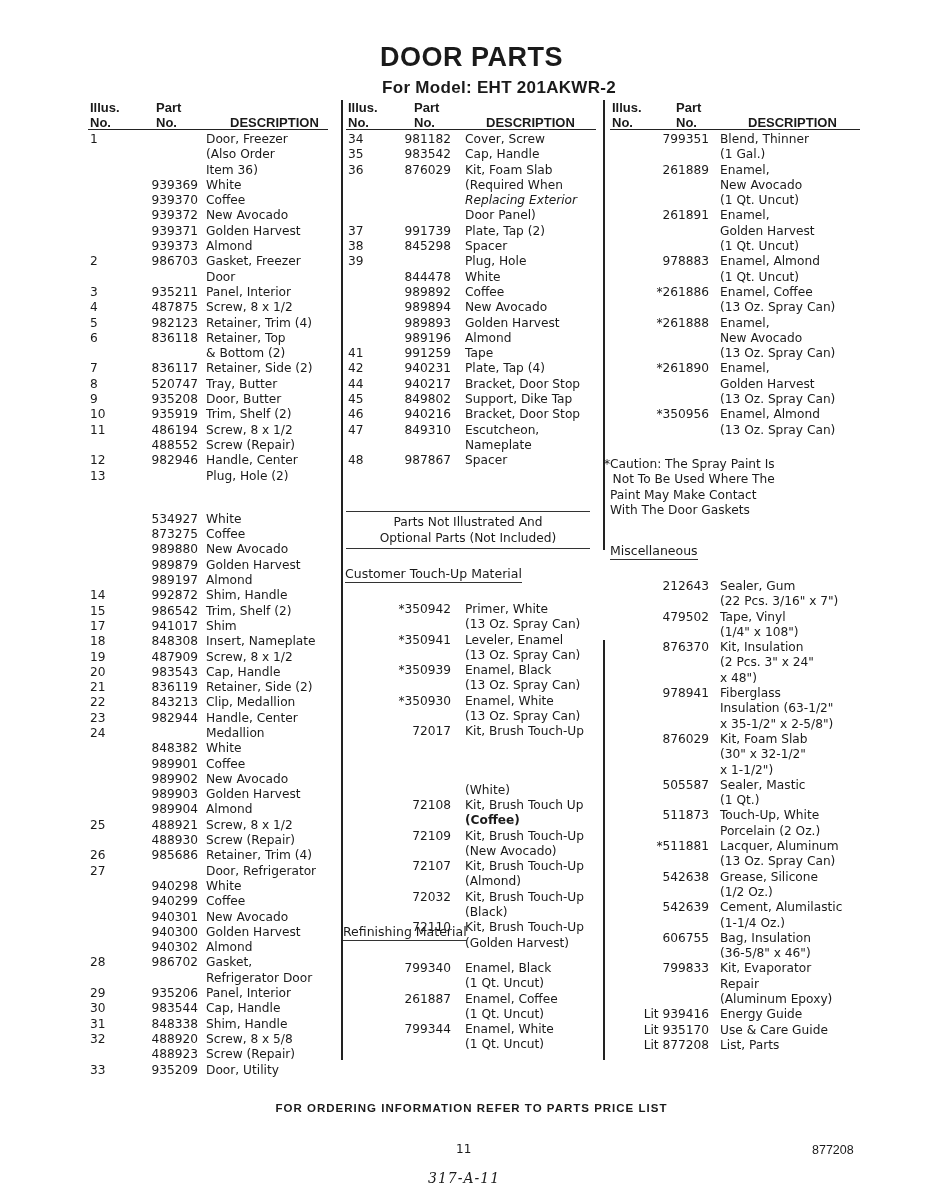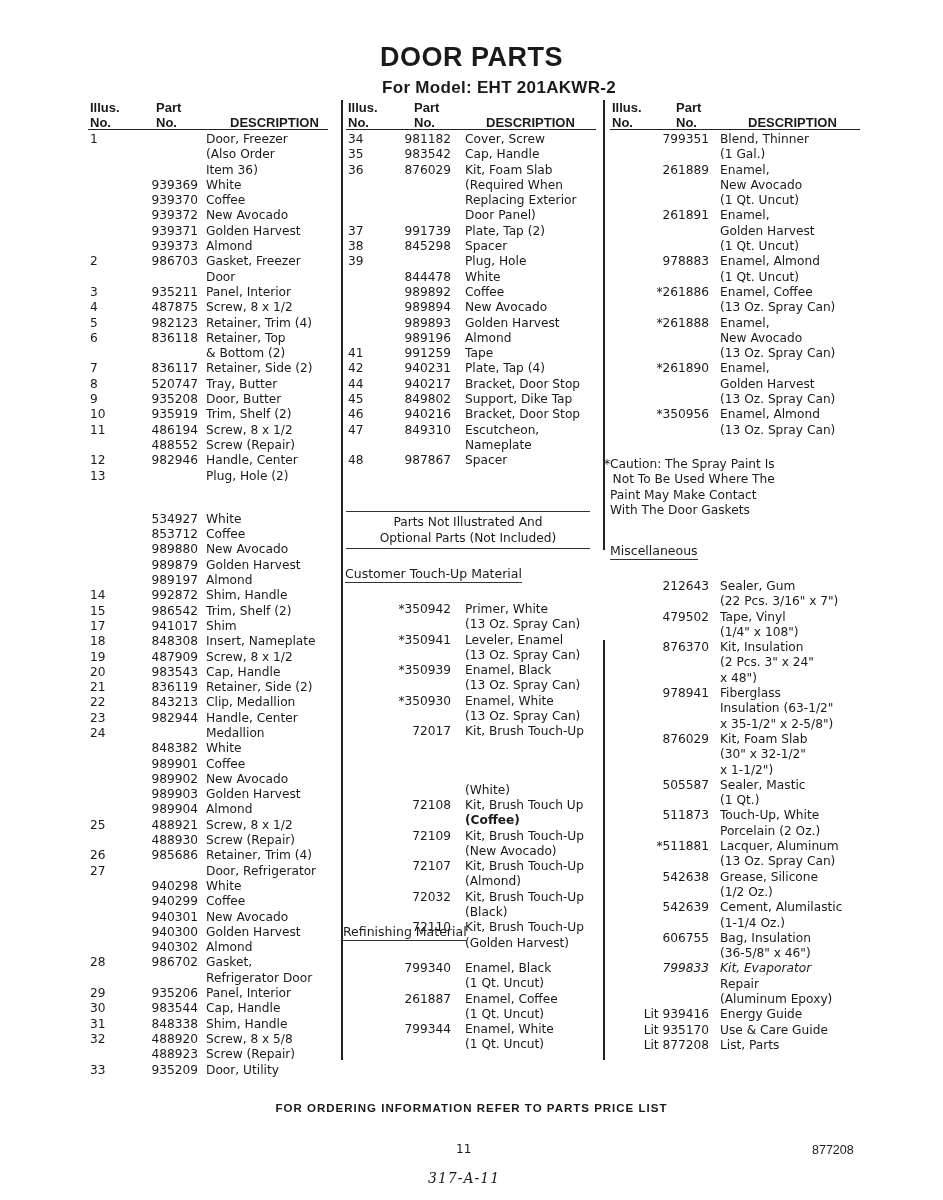--- a/index.html
+++ b/index.html
@@ -169,21 +169,21 @@
         <span class="part"></span>
         <span class="desc">Plug, Hole (2)</span>
       </div>
       <div class="row" style="height: 15.3px; margin-top: 28px;">
         <span class="illus"></span>
         <span class="part">534927</span>
         <span class="desc">White</span>
       </div>
       <div class="row" style="height: 15.3px;">
         <span class="illus"></span>
-        <span class="part">853712</span>
+        <span class="part">873275</span>
         <span class="desc">Coffee</span>
       </div>
       <div class="row" style="height: 15.3px;">
         <span class="illus"></span>
         <span class="part">989880</span>
         <span class="desc">New Avocado</span>
       </div>
       <div class="row" style="height: 15.3px;">
         <span class="illus"></span>
         <span class="part">989879</span>
@@ -377,21 +377,21 @@
       <div class="row" style="height: 15.3px;">
         <span class="illus">36</span>
         <span class="part">876029</span>
         <span class="desc">Kit, Foam Slab</span>
       </div>
       <div class="row" style="height: 15.3px;">
         <span class="illus"></span>
         <span class="part"></span>
         <span class="desc">(Required When</span>
       </div>
-      <div class="row" style="height: 15.3px;">
+      <div class="row" style="height: 15.3px; font-style: italic;">
         <span class="illus"></span>
         <span class="part"></span>
         <span class="desc">Replacing Exterior</span>
       </div>
       <div class="row" style="height: 15.3px;">
         <span class="illus"></span>
         <span class="part"></span>
         <span class="desc">Door Panel)</span>
       </div>
       <div class="row" style="height: 15.3px;">
@@ -793,21 +793,21 @@
         <span class="desc">(1-1/4 Oz.)</span>
       </div>
       <div class="row" style="height: 15.3px;">
         <span class="part">606755</span>
         <span class="desc">Bag, Insulation</span>
       </div>
       <div class="row" style="height: 15.3px;">
         <span class="part"></span>
         <span class="desc">(36-5/8" x 46")</span>
       </div>
-      <div class="row" style="height: 15.3px; font-style: italic;">
+      <div class="row" style="height: 15.3px;">
         <span class="part">799833</span>
         <span class="desc">Kit, Evaporator</span>
       </div>
       <div class="row" style="height: 15.3px;">
         <span class="part"></span>
         <span class="desc">Repair</span>
       </div>
       <div class="row" style="height: 15.3px;">
         <span class="part"></span>
         <span class="desc">(Aluminum Epoxy)</span>

